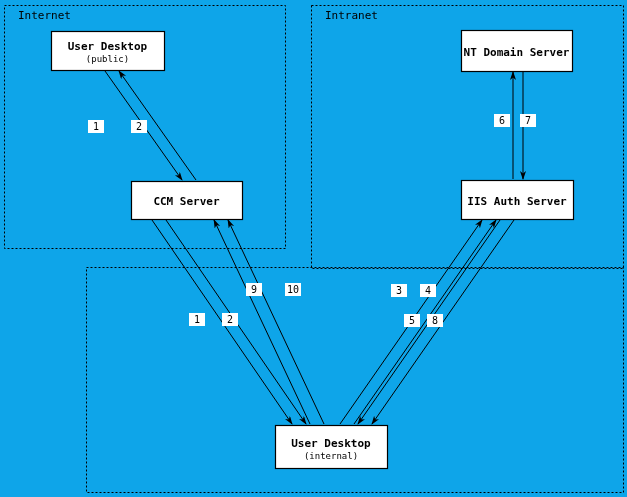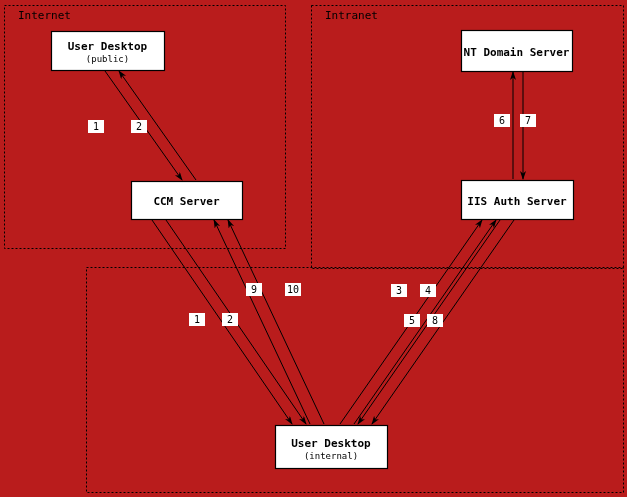--- a/index.html
+++ b/index.html
@@ -4,21 +4,21 @@
 <style>
   html, body {
     margin: 0;
     padding: 0;
     background: #ffffff;
   }
   #diagram-root {
     position: relative;
     width: 627px;
     height: 497px;
-    background: #b91c1c;
+    background: #0ea5e9;
     font-family: "DejaVu Sans Mono", "Liberation Mono", monospace;
     overflow: hidden;
   }
   svg#diagram-svg {
     position: absolute;
     left: 0;
     top: 0;
     width: 627px;
     height: 497px;
     display: block;

